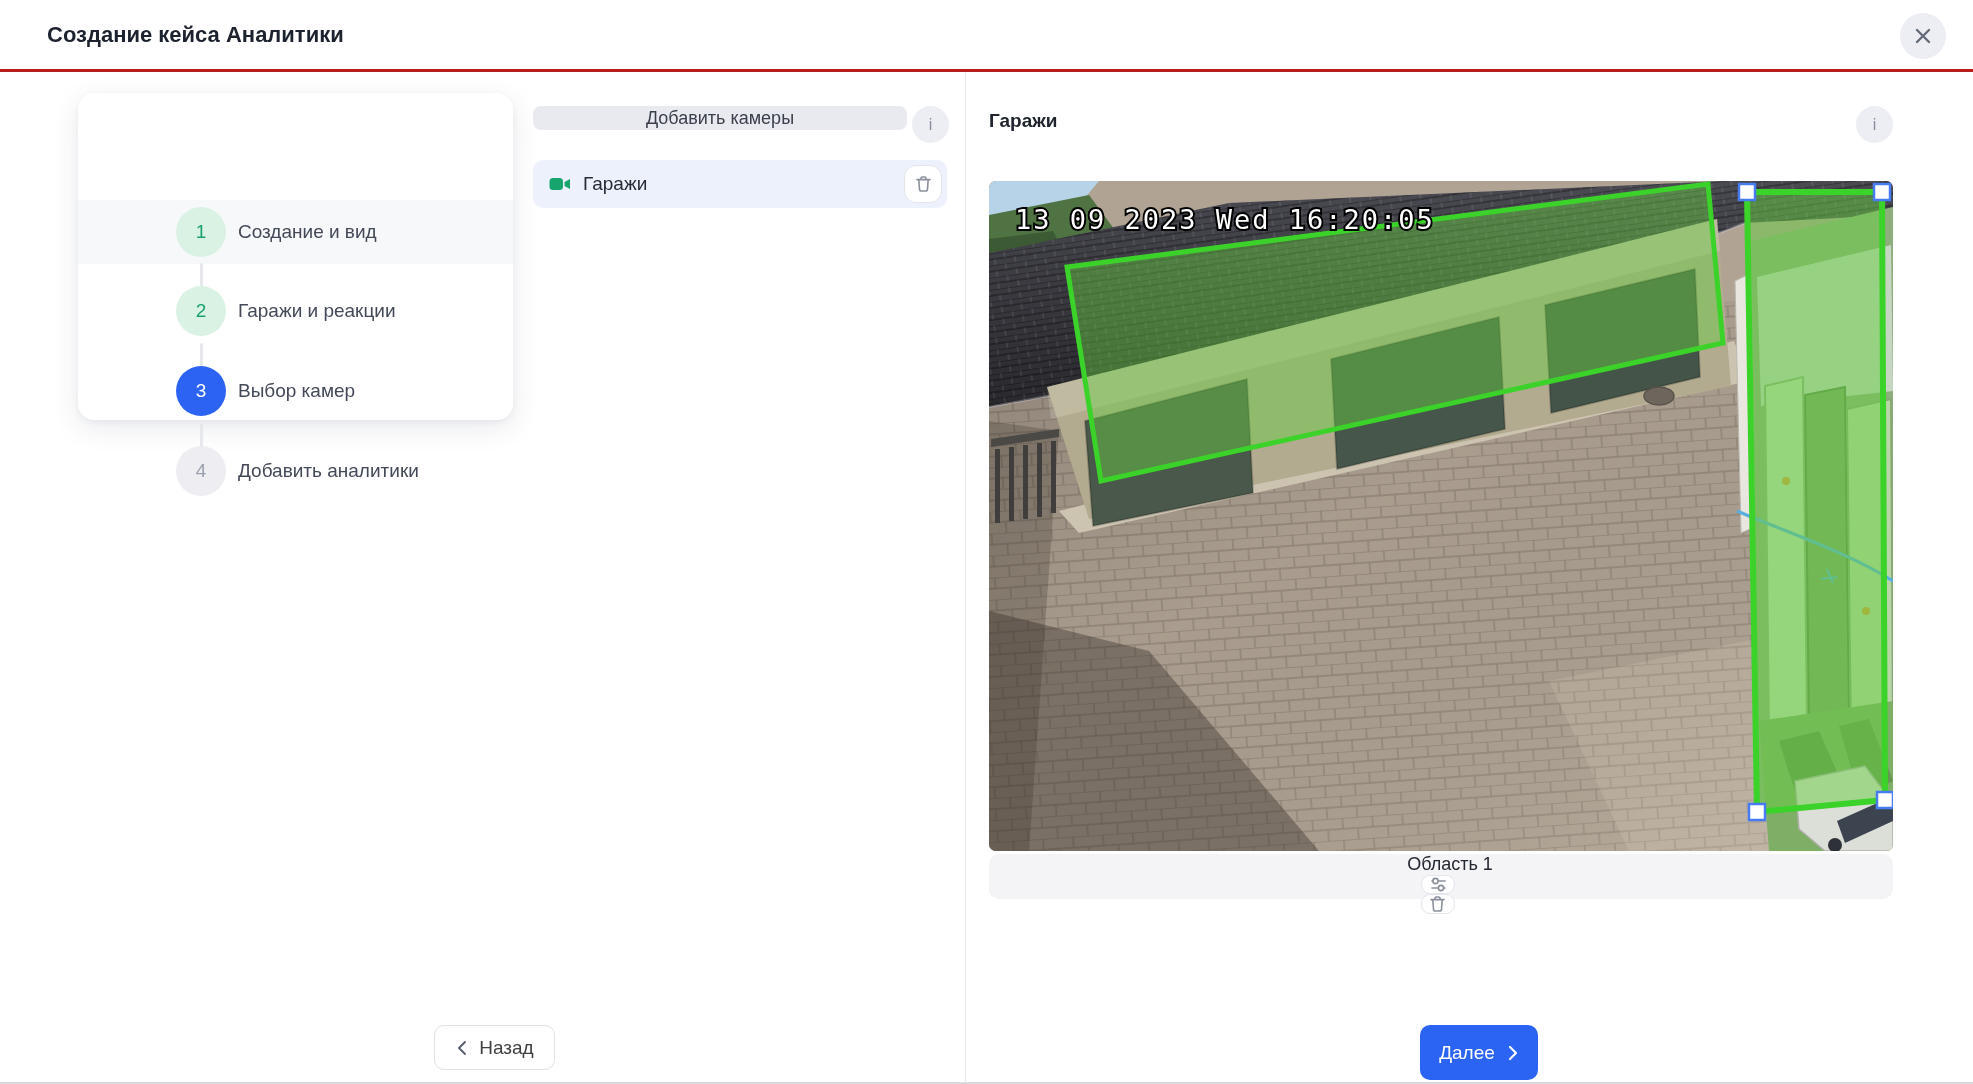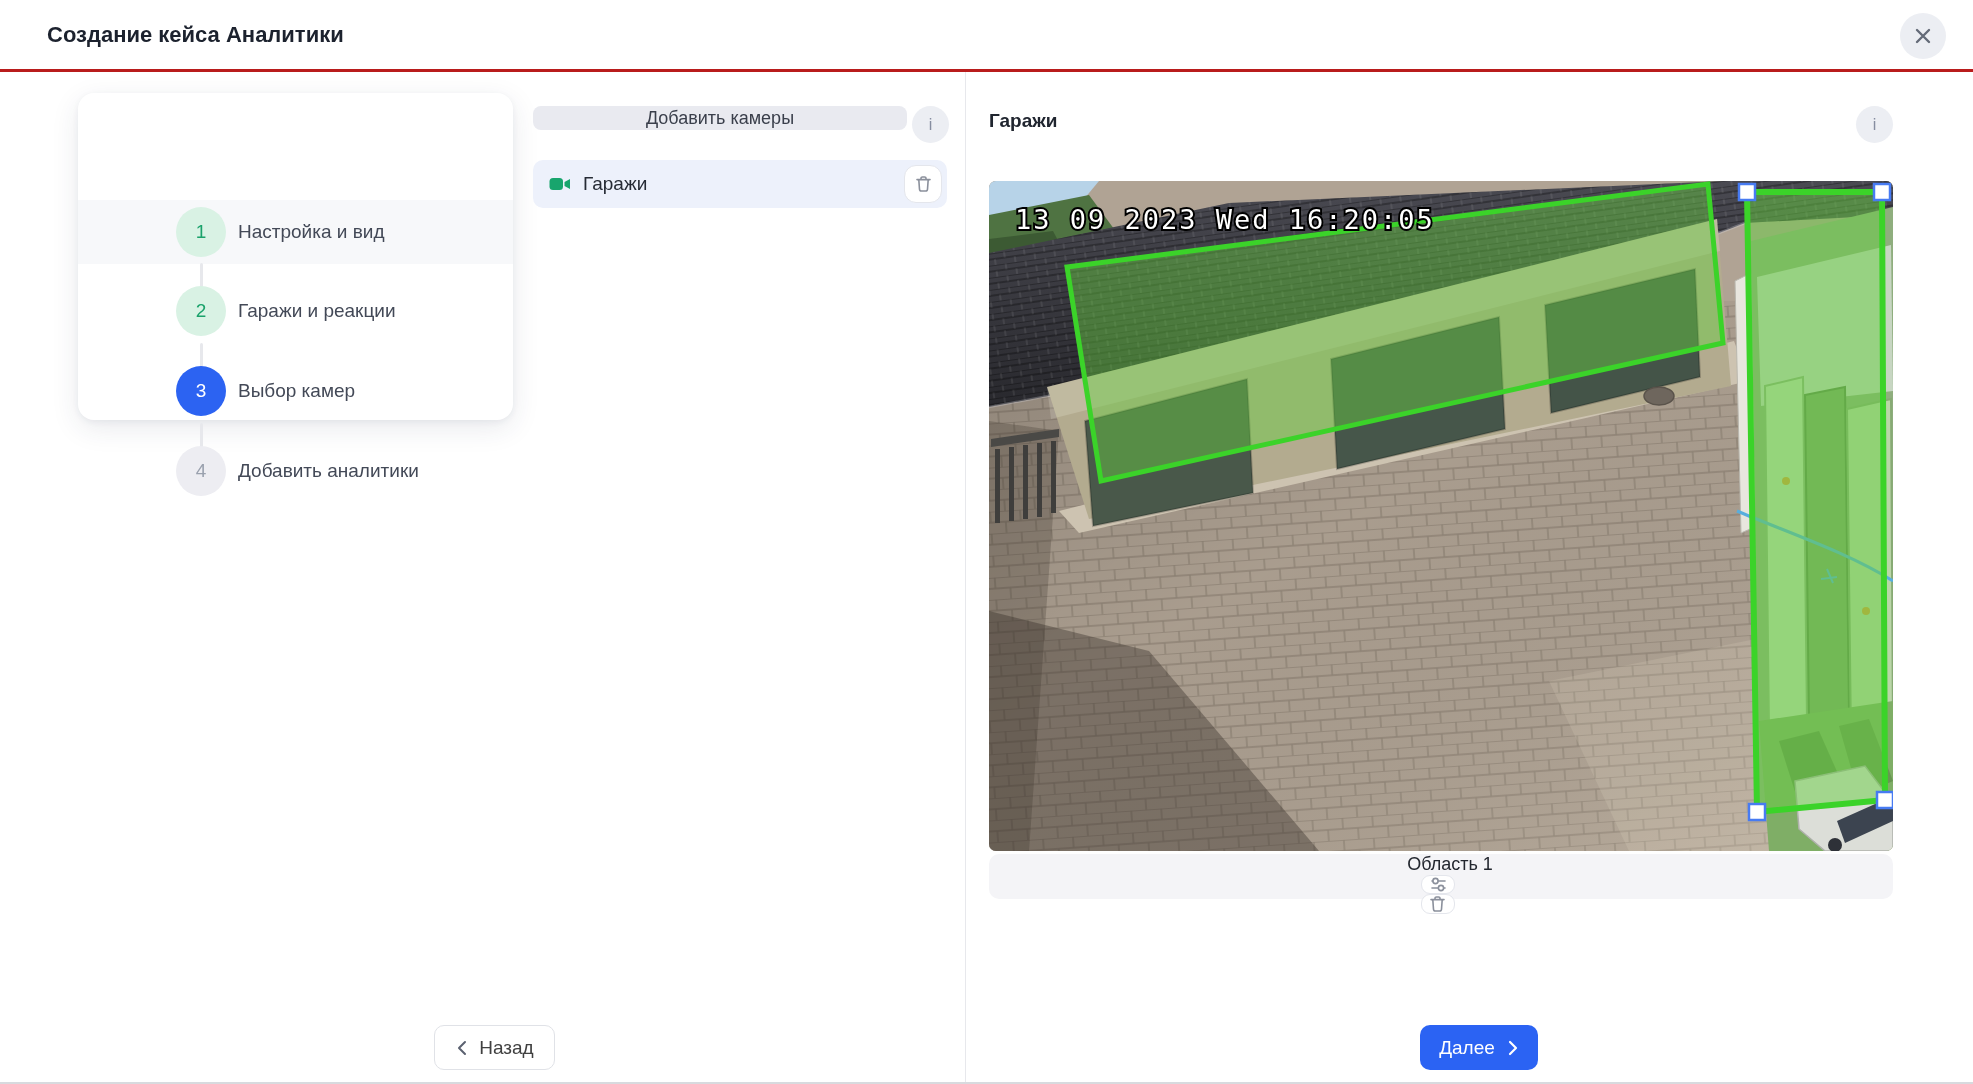--- a/index.html
+++ b/index.html
@@ -42,42 +42,42 @@
 
   .area-row { position:absolute; left:989px; width:904px; background:#f4f4f7; border-radius:10px; display:flex; align-items:center; }
   .area-row.r1 { top:854px; height:45px;flex-direction:column; }
   .area-row.r2 { top:920px; height:47px; border:2px solid #2e6bf3; }
   .area-label { margin-left:18px; font-size:18px; color:#23272f; flex:1; }
   .area-row .icon-btn { width:34px; height:34px; border-radius:9px; margin-right:6px; }
   .area-row .icon-btn:last-child { margin-right:7px; }
 
   
   .back-btn { position:absolute; left:434px; top:1025px; width:121px; height:45px; background:#fff; border:1px solid #e0e2e7; border-radius:10px; font-size:19px; color:#404040; font-family:inherit; display:flex; align-items:center; justify-content:center; gap:10px; cursor:pointer; }
-  .next-btn { position:absolute; left:1420px; top:1025px; width:118px; height:45px; background:#2b63f3; border:none; border-radius:10px; font-size:19px; color:#ffffff; font-family:inherit; display:flex; align-items:center; justify-content:center; gap:10px; cursor:pointer; }
+  .next-btn { position:absolute; left:1420px; top:1025px; width:118px; height:55px; background:#2b63f3; border:none; border-radius:10px; font-size:19px; color:#ffffff; font-family:inherit; display:flex; align-items:center; justify-content:center; gap:10px; cursor:pointer; }
 
   .ts-text { font-family:"DejaVu Sans Mono", monospace; font-size:27px; letter-spacing:2px; fill:#ffffff; stroke:#000000; stroke-width:4px; paint-order:stroke; }
 </style>
 </head>
 <body>
 
 <div class="app">
 
   <div class="hdr">
     <div class="hdr-title">Создание кейса Аналитики</div>
     <button class="close-btn">
       <svg width="20" height="20" viewBox="0 0 20 20">
         <path d="M4 4 L16 16 M16 4 L4 16" stroke="#646b78" stroke-width="2.4" stroke-linecap="round" fill="none"></path>
       </svg>
     </button>
   </div>
 
   <div class="stepper">
     <div class="step-row hl" style="top:107px;">
       <span class="step-circle done">1</span>
-      <span class="step-label">Настройка и вид</span>
+      <span class="step-label">Создание и вид</span>
     </div>
     <div class="step-conn" style="top:170px;"></div>
     <div class="step-row" style="top:186px;">
       <span class="step-circle done">2</span>
       <span class="step-label">Гаражи и реакции</span>
     </div>
     <div class="step-conn" style="top:250px;"></div>
     <div class="step-row" style="top:266px;">
       <span class="step-circle active">3</span>
       <span class="step-label">Выбор камер</span>

